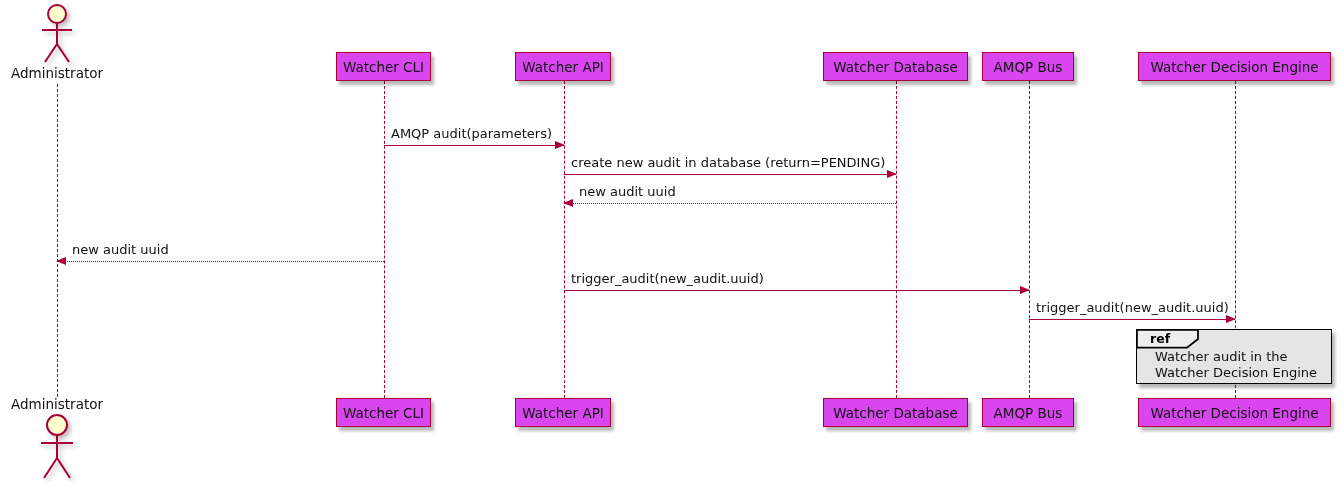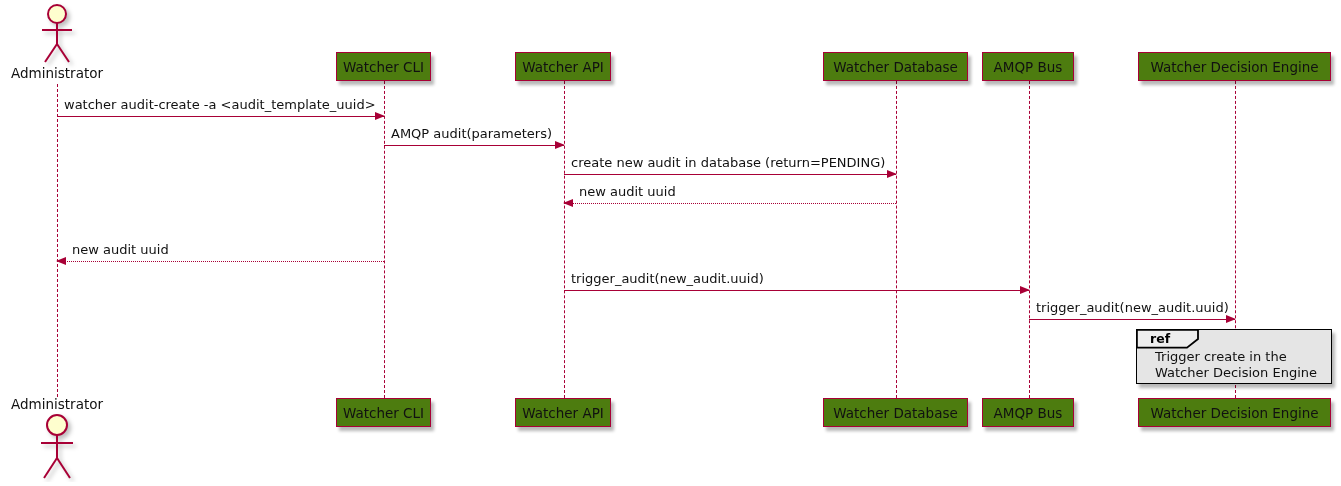--- a/index.html
+++ b/index.html
@@ -8,21 +8,21 @@
     width:1341px;height:482px;
     background:#ffffff;
     font-family:"DejaVu Sans", sans-serif;
     color:#111111;
     overflow:hidden;
   }
   
   .pbox{
     position:absolute;
     height:27px;
-    background:#4d7c0f;
+    background:#d946ef;
     border:1.8px solid #A80036;
     box-shadow:3px 4px 3px rgba(0,0,0,0.28);
     display:flex;align-items:center;justify-content:center;
     font-size:13.5px;
     white-space:nowrap;
   }
   
   .lifeline{
     position:absolute;
     width:0;
@@ -105,26 +105,20 @@
   <div class="pbox" style="left:823px;top:52px;width:143px;">
     <span>Watcher Database</span>
   </div>
   <div class="pbox" style="left:982px;top:52px;width:90px;">
     <span>AMQP Bus</span>
   </div>
   <div class="pbox" style="left:1138px;top:52px;width:191px;">
     <span>Watcher Decision Engine</span>
   </div>
 
-  <div class="msg ltr solid" style="left:57px;top:97px;width:327px;">
-    <div class="label">watcher audit-create -a &lt;audit_template_uuid&gt;</div>
-    <div class="line">
-        <i class="head"></i>
-      </div>
-  </div>
   <div class="msg ltr solid" style="left:384px;top:126px;width:180px;">
     <div class="label">AMQP audit(parameters)</div>
     <div class="line">
         <i class="head"></i>
       </div>
   </div>
   <div class="msg ltr solid" style="left:564px;top:155px;width:332px;">
     <div class="label">create new audit in database (return=PENDING)</div>
     <div class="line">
         <i class="head"></i>
@@ -154,21 +148,21 @@
         <i class="head"></i>
       </div>
   </div>
 
   <div class="ref" style="left:1136px;top:329px;width:196px;height:55px;">
     <svg class="ref-tab-svg" width="64" height="20" viewBox="0 0 64 20">
       <path d="M0.9,0.9 H62 V10 L51,18.6 H0.9 Z" fill="#EEEEEE" stroke="#000000" stroke-width="1.8"></path>
     </svg>
     <span class="ref-tab-label">ref</span>
     <div class="ref-body">
-      <div>Trigger create in the</div>
+      <div>Watcher audit in the</div>
       <div>Watcher Decision Engine</div>
     </div>
   </div>
 
   <div class="actor-label" style="left:4px;top:396px;width:106px;">Administrator</div>
   <svg class="actor-svg" style="left:37px;top:412px;" width="40" height="68" viewBox="0 0 40 68">
     <circle cx="20" cy="13" r="10" fill="#FEFECE" stroke="#A80036" stroke-width="2"></circle>
     <line x1="20" y1="23" x2="20" y2="46" stroke="#A80036" stroke-width="2"></line>
     <line x1="4" y1="31" x2="36" y2="31" stroke="#A80036" stroke-width="2"></line>
     <line x1="20" y1="46" x2="7" y2="66" stroke="#A80036" stroke-width="2"></line>

